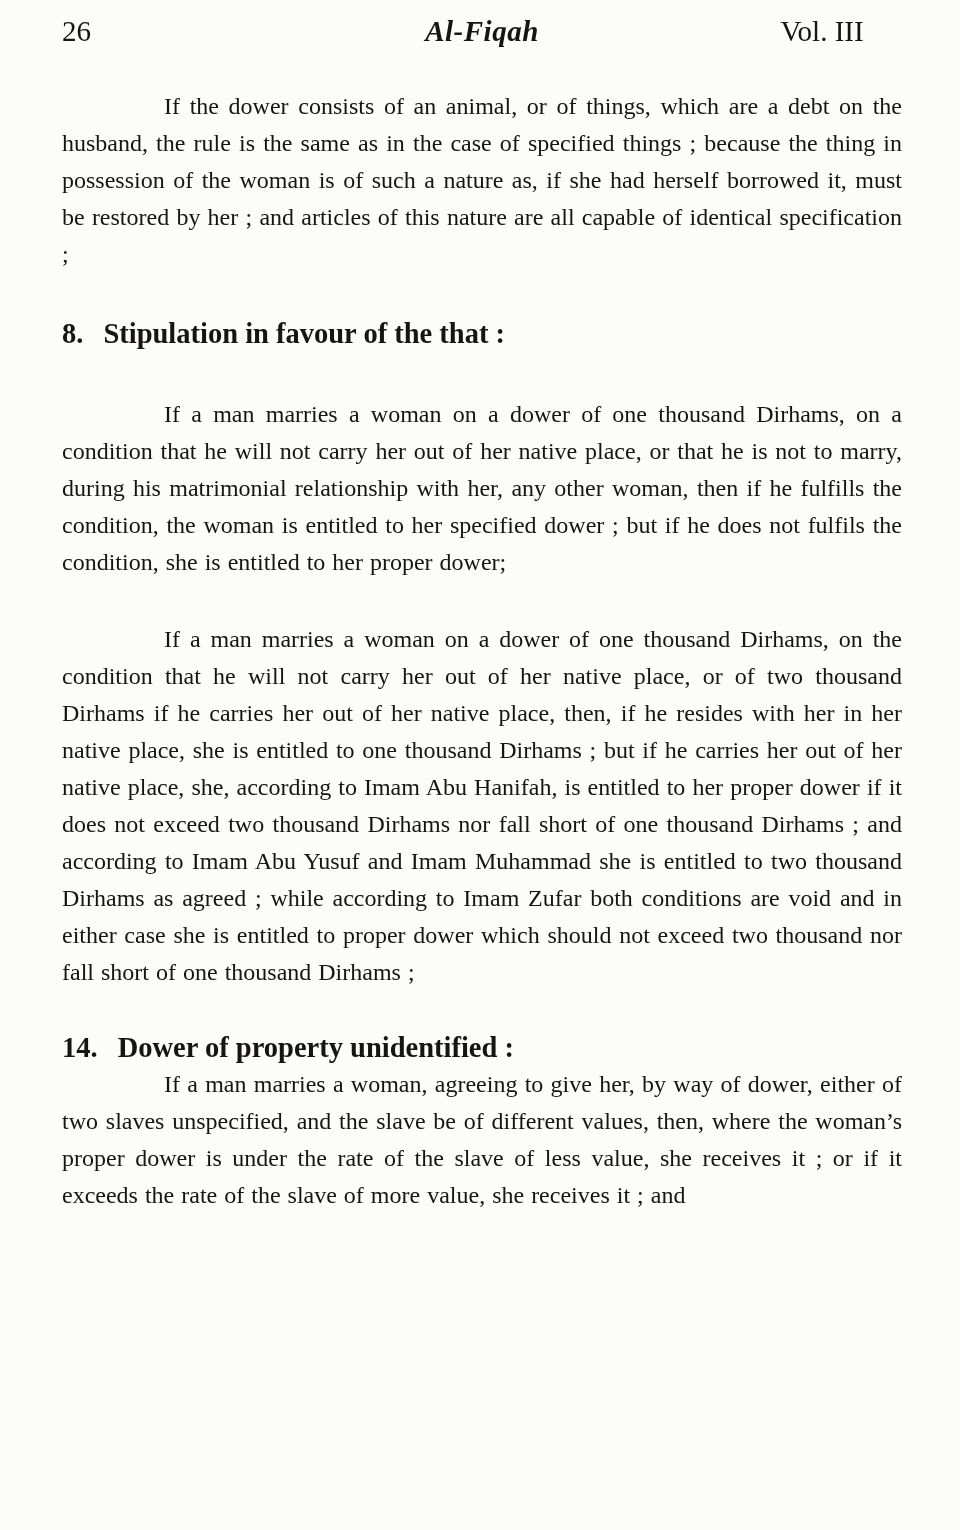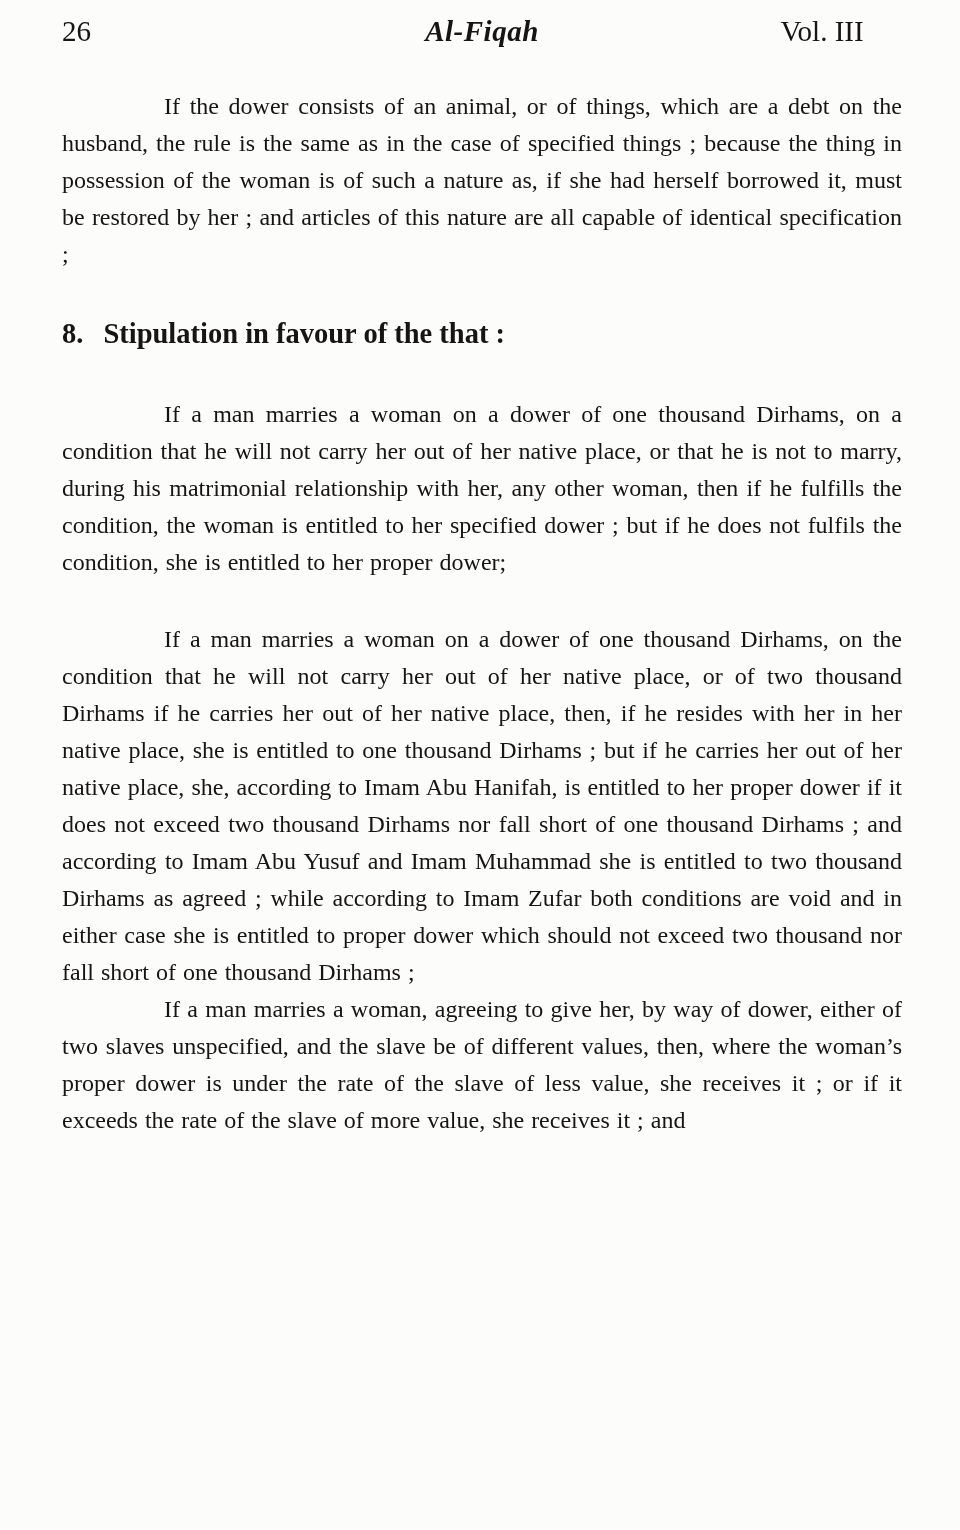--- a/index.html
+++ b/index.html
@@ -79,16 +79,17 @@
   </div>
 
   <p class="body-para para-intro">If the dower consists of an animal, or of things, which are a debt on the husband, the rule is the same as in the case of specified things ; because the thing in possession of the woman is of such a nature as, if she had herself borrowed it, must be restored by her ; and articles of this nature are all capable of identical specification ;</p>
 
   <h2 class="section-heading heading-13"><span class="hnum">8.</span><span>Stipulation in favour of the that :</span></h2>
 
   <p class="body-para para-first">If a man marries a woman on a dower of one thousand Dirhams, on a condition that he will not carry her out of her native place, or that he is not to marry, during his matrimonial relationship with her, any other woman, then if he fulfills the condition, the woman is entitled to her specified dower ; but if he does not fulfils the condition, she is entitled to her proper dower;</p>
 
   <p class="body-para para-second">If a man marries a woman on a dower of one thousand Dirhams, on the condition that he will not carry her out of her native place, or of two thousand Dirhams if he carries her out of her native place, then, if he resides with her in her native place, she is entitled to one thousand Dirhams ; but if he carries her out of her native place, she, according to Imam Abu Hanifah, is entitled to her proper dower if it does not exceed two thousand Dirhams nor fall short of one thousand Dirhams ; and according to Imam Abu Yusuf and Imam Muhammad she is entitled to two thousand Dirhams as agreed ; while according to Imam Zufar both conditions are void and in either case she is entitled to proper dower which should not exceed two thousand nor fall short of one thousand Dirhams ;</p>
 
+  <h2 class="section-heading heading-14"><span class="hnum">14.</span><span>Dower of property unidentified :</span></h2>
 
   <p class="body-para para-third">If a man marries a woman, agreeing to give her, by way of dower, either of two slaves unspecified, and the slave be of different values, then, where the woman’s proper dower is under the rate of the slave of less value, she receives it ; or if it exceeds the rate of the slave of more value, she  receives it ; and</p>
 
 </div>
 
 </body></html>

